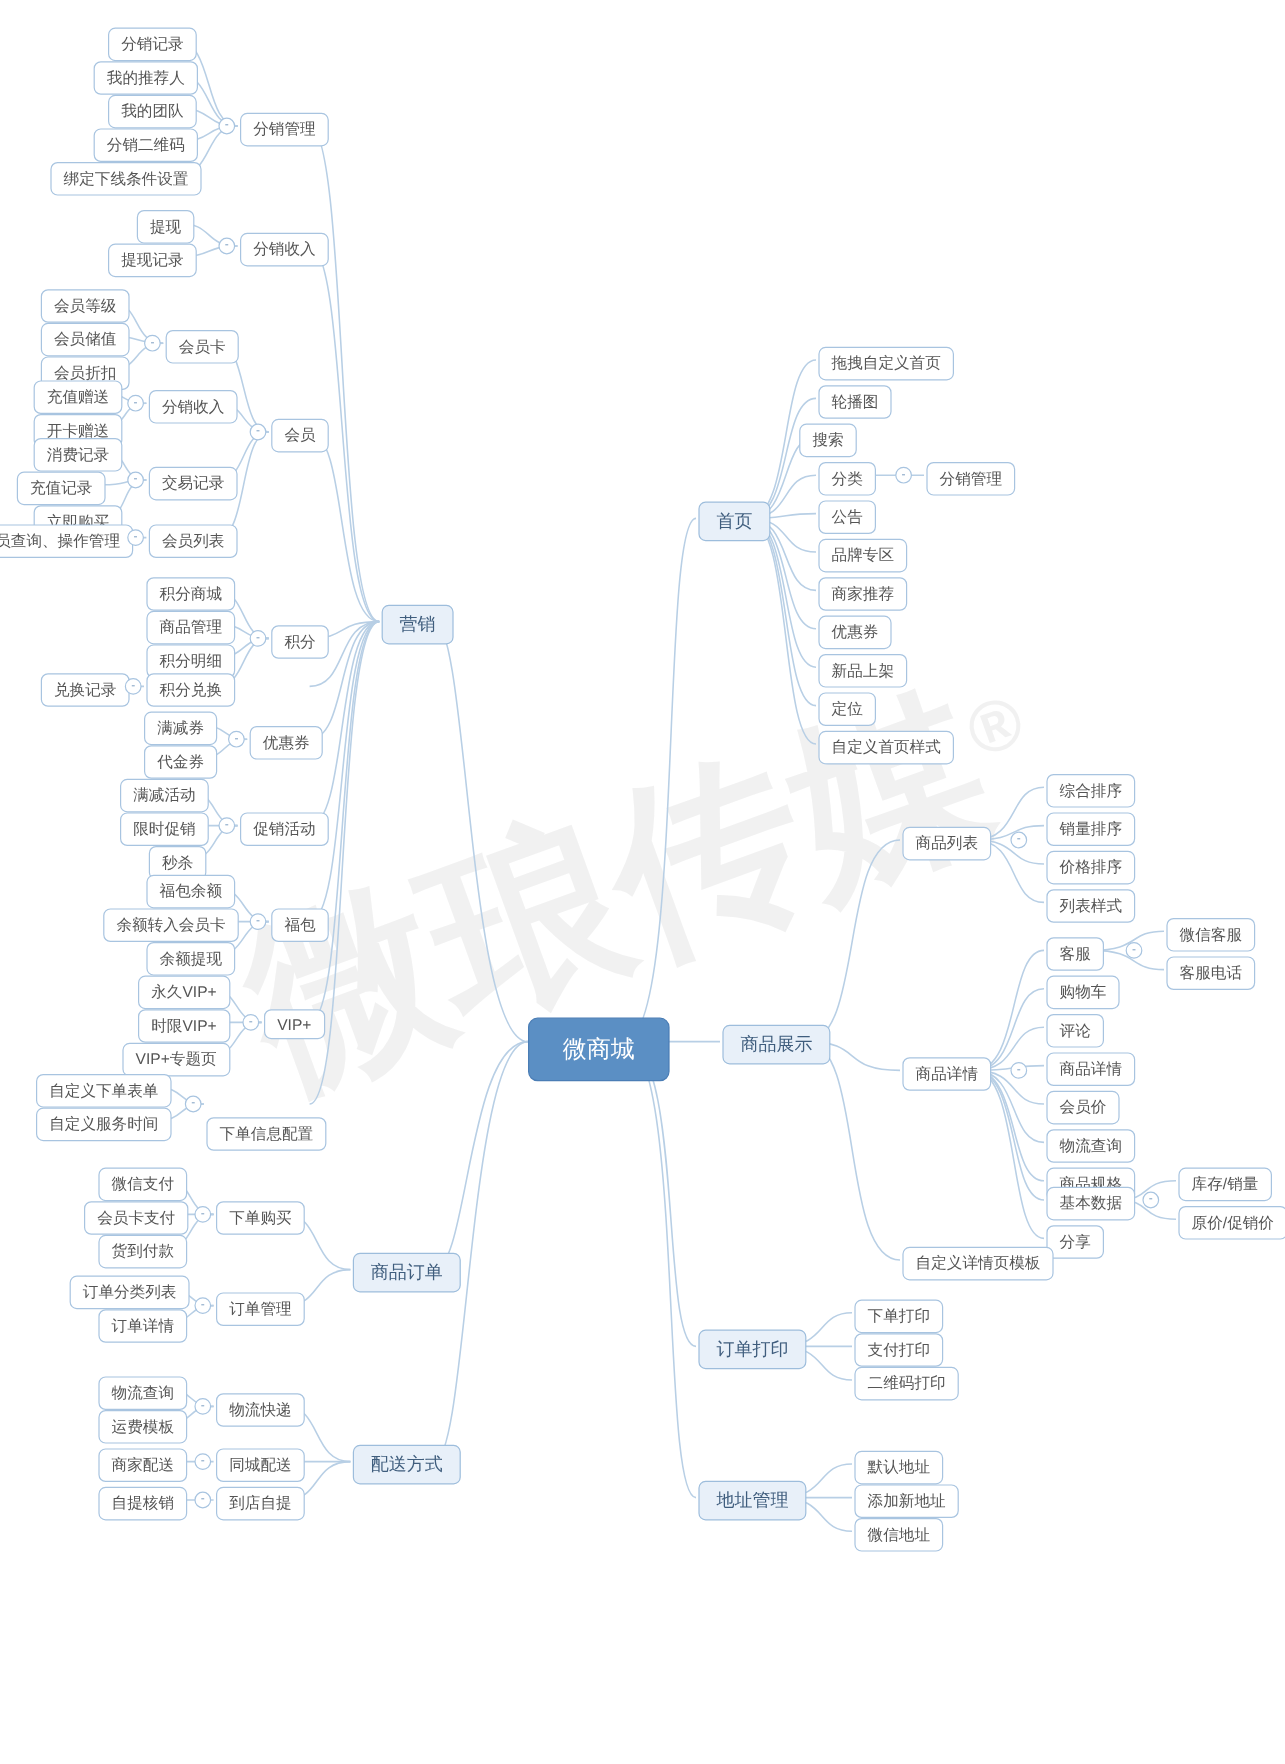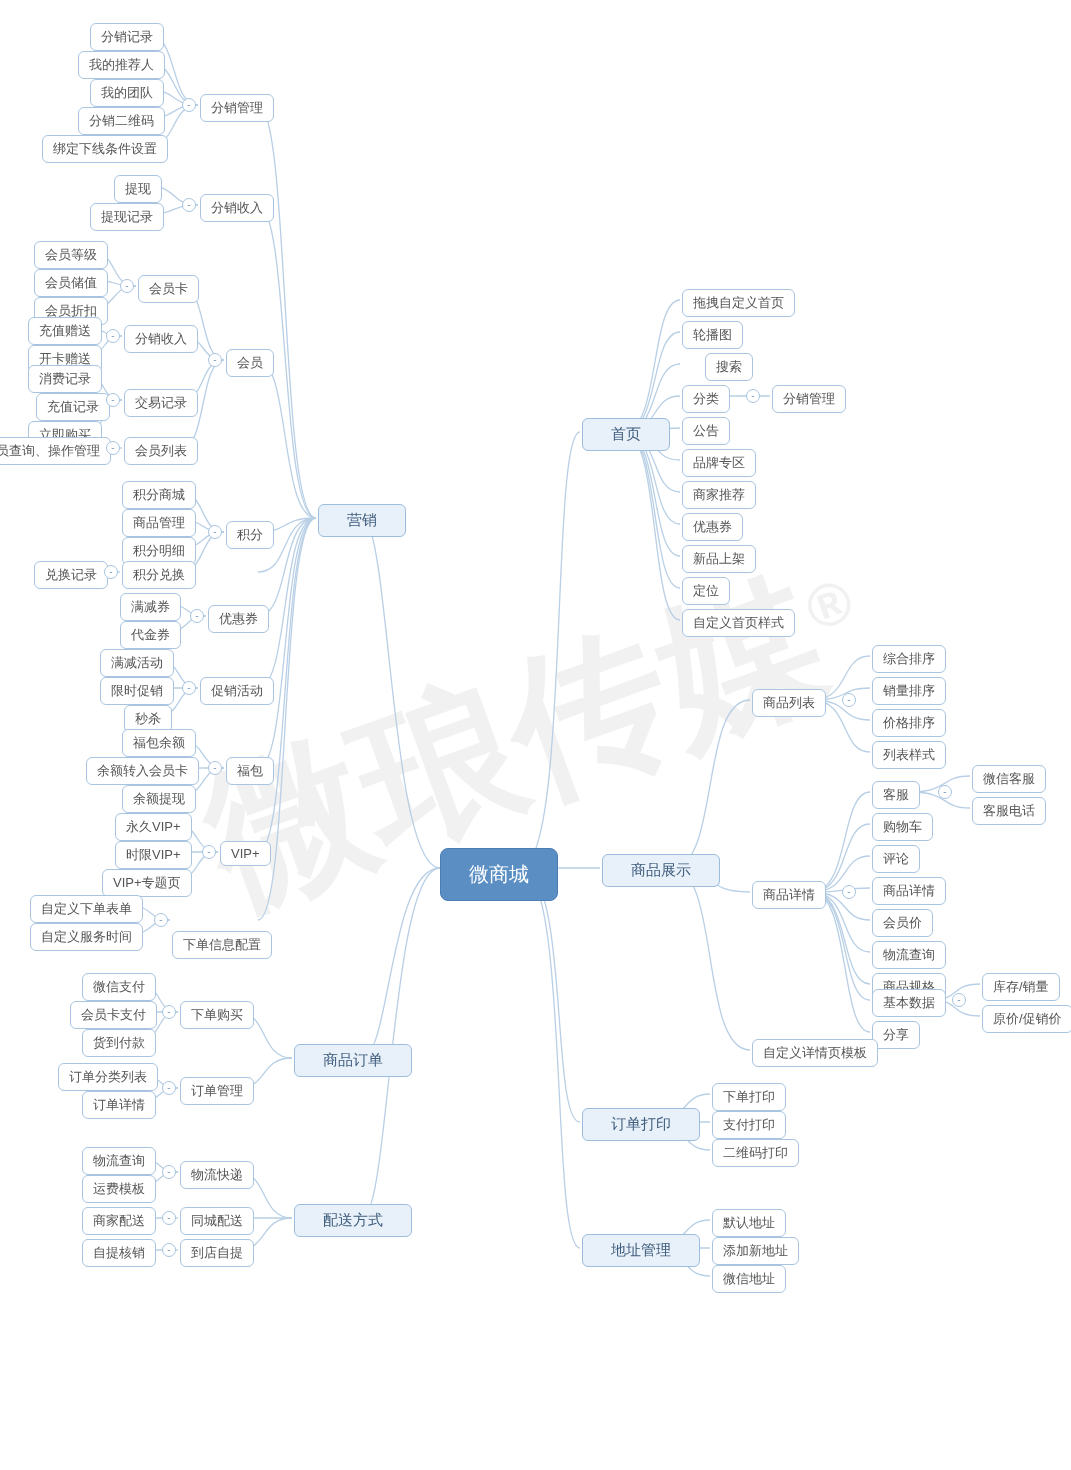--- a/index.html
+++ b/index.html
@@ -2,21 +2,21 @@
 <html><head>
 <meta charset="utf-8">
 <style>
 *{margin:0;padding:0;box-sizing:border-box}
 body{background:#fff;font-family:Arial,"Microsoft YaHei",sans-serif;font-size:13px;color:#4a4a4a;position:relative;width:1071px;height:1470px;overflow:hidden}
 .watermark{position:absolute;top:50%;left:50%;transform:translate(-50%,-50%) rotate(-20deg);font-size:160px;color:rgba(200,200,200,0.25);font-weight:bold;white-space:nowrap;pointer-events:none;z-index:0}
 .watermark sup{font-size:60px;vertical-align:super}
 svg{position:absolute;top:0;left:0;z-index:1;pointer-events:none}
 .node{position:absolute;z-index:2;background:#fff;border:1px solid #a8c4e0;border-radius:6px;padding:4px 10px;white-space:nowrap;color:#555}
 .root{background:#5b8fc4;color:#fff;border:1px solid #4a7db5;padding:12px 28px;font-size:20px;border-radius:8px}
-.cat{background:#e8f0f9;border:1px solid #9dbddc;padding:6px 28px;font-size:15px;color:#3f5d7d;border-radius:6px}
+.cat{background:#e8f0f9;border:1px solid #9dbddc;padding:6px 14px;font-size:15px;color:#3f5d7d;border-radius:6px}
 .collapse{position:absolute;z-index:3;width:14px;height:14px;border:1px solid #a8c4e0;border-radius:50%;background:#fff;font-size:10px;line-height:12px;text-align:center;color:#7a9cc0}
 </style>
 </head>
 <body>
 
 <div class="watermark"><span>微琅传媒</span><sup>®</sup></div>
 
 <svg width="1071" height="1470">
 <g fill="none" stroke="#b8cfe5" stroke-width="1.3">
 
@@ -152,21 +152,21 @@
 <div class="node cat" style="left:602px;top:854px">商品展示</div>
 <div class="node cat" style="left:582px;top:1108px">订单打印</div>
 <div class="node cat" style="left:582px;top:1234px">地址管理</div>
 
 <div class="node cat" style="left:318px;top:504px">营销</div>
 <div class="node cat" style="left:294px;top:1044px">商品订单</div>
 <div class="node cat" style="left:294px;top:1204px">配送方式</div>
 
 <div class="node" style="left:682px;top:289px">拖拽自定义首页</div>
 <div class="node" style="left:682px;top:321px">轮播图</div>
-<div class="node" style="left:705px;top:353px">搜索</div>
+<div class="node" style="left:666px;top:353px">搜索</div>
 <div class="node" style="left:682px;top:385px">分类</div>
 <div class="collapse" style="left:746px;top:389px">-</div>
 <div class="node" style="left:772px;top:385px">分销管理</div>
 <div class="node" style="left:682px;top:417px">公告</div>
 <div class="node" style="left:682px;top:449px">品牌专区</div>
 <div class="node" style="left:682px;top:481px">商家推荐</div>
 <div class="node" style="left:682px;top:513px">优惠券</div>
 <div class="node" style="left:682px;top:545px">新品上架</div>
 <div class="node" style="left:682px;top:577px">定位</div>
 <div class="node" style="left:682px;top:609px">自定义首页样式</div>
@@ -225,21 +225,21 @@
 <div class="node" style="left:34px;top:241px">会员等级</div>
 <div class="node" style="left:34px;top:269px">会员储值</div>
 <div class="node" style="left:34px;top:297px">会员折扣</div>
 <div class="node" style="left:124px;top:325px">分销收入</div>
 <div class="collapse" style="left:106px;top:329px">-</div>
 <div class="node" style="left:28px;top:317px">充值赠送</div>
 <div class="node" style="left:28px;top:345px">开卡赠送</div>
 <div class="node" style="left:124px;top:389px">交易记录</div>
 <div class="collapse" style="left:106px;top:393px">-</div>
 <div class="node" style="left:28px;top:365px">消费记录</div>
-<div class="node" style="left:36px;top:393px">充值记录</div>
+<div class="node" style="left:14px;top:393px">充值记录</div>
 <div class="node" style="left:28px;top:421px">立即购买</div>
 <div class="node" style="left:124px;top:437px">会员列表</div>
 <div class="collapse" style="left:106px;top:441px">-</div>
 <div class="node" style="left:-28px;top:437px">会员查询、操作管理</div>
 
 <div class="node" style="left:226px;top:521px">积分</div>
 <div class="collapse" style="left:208px;top:525px">-</div>
 <div class="node" style="left:122px;top:481px">积分商城</div>
 <div class="node" style="left:122px;top:509px">商品管理</div>
 <div class="node" style="left:122px;top:537px">积分明细</div>

